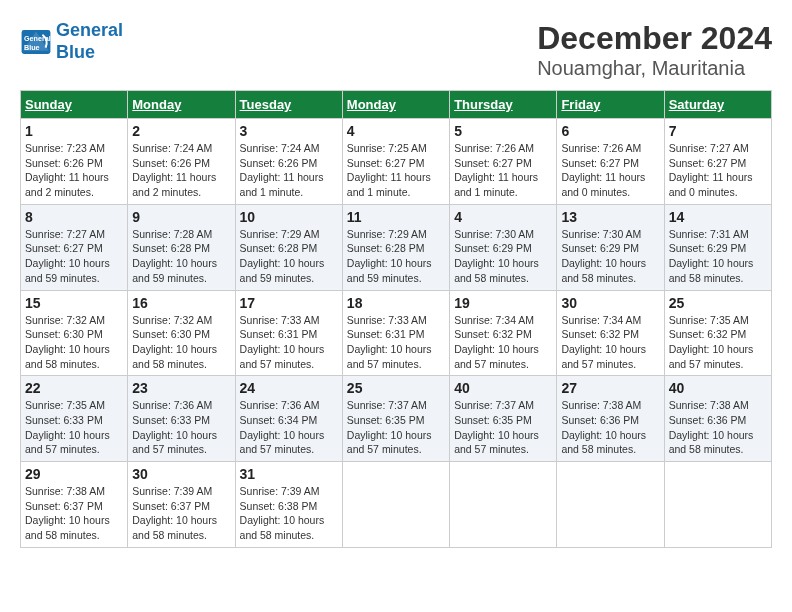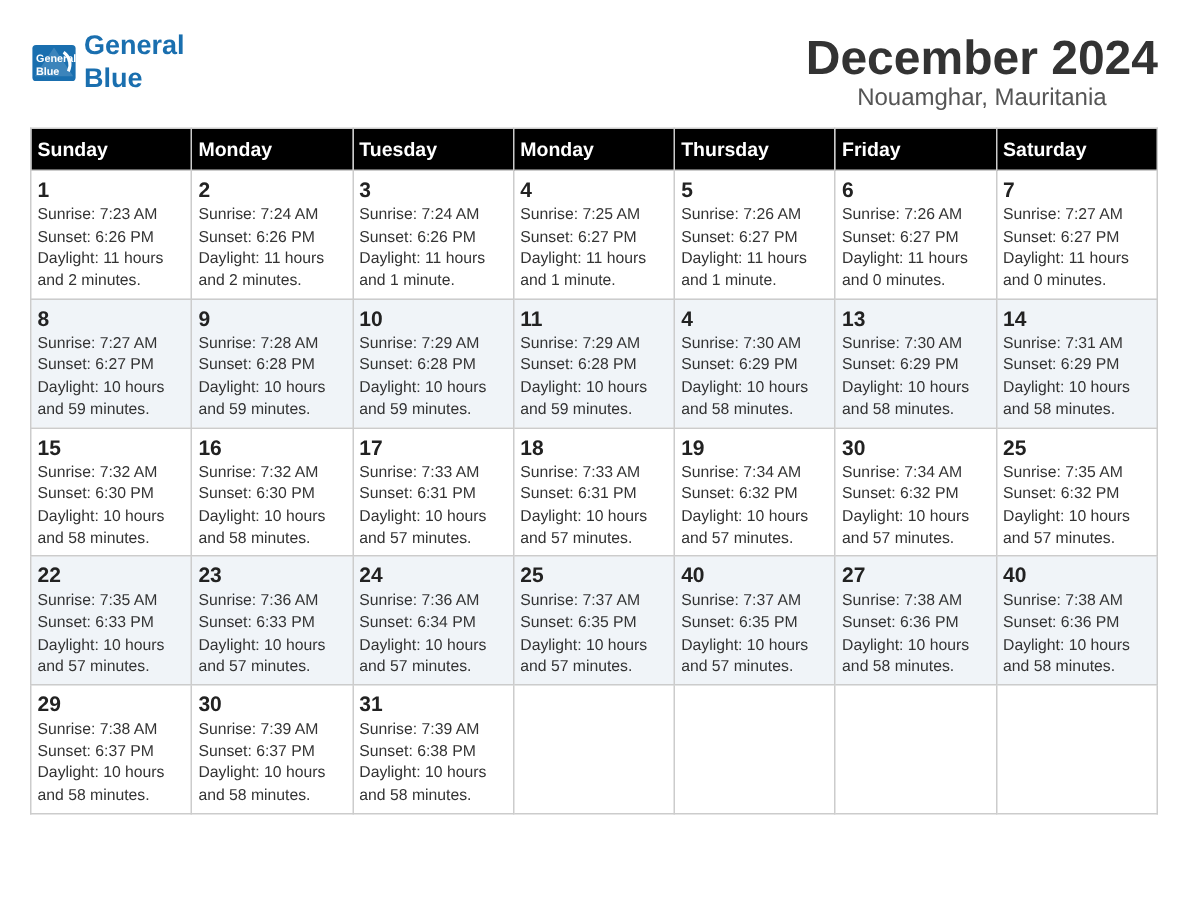--- a/index.html
+++ b/index.html
@@ -28,44 +28,45 @@
       line-height: 1.2;
     }
     .logo-text span {
       color: #1a6faf;
     }
     .logo-icon {
       width: 32px;
       height: 28px;
     }
     .title-block {
-      text-align: center;
+      text-align: left;
     }
     .month-title {
       font-size: 32px;
       font-weight: bold;
       color: #333;
     }
     .location-title {
-      font-size: 16px;
+      font-size: 20px;
       color: #555;
     }
     .calendar {
       width: 100%;
       border-collapse: collapse;
       font-size: 11px;
     }
     .calendar th {
-      background: #000000;
+      background: #15803d;
       color: #fff;
       padding: 6px 4px;
       text-align: left;
       font-size: 13px;
       font-weight: bold;
       border: 1px solid #ccc;
+      text-decoration: underline;
     }
     .calendar td {
       border: 1px solid #ccc;
       vertical-align: top;
       padding: 4px;
       width: calc(100% / 7);
       min-height: 80px;
       background: #fff;
     }
     .calendar tr:nth-child(even) td {

